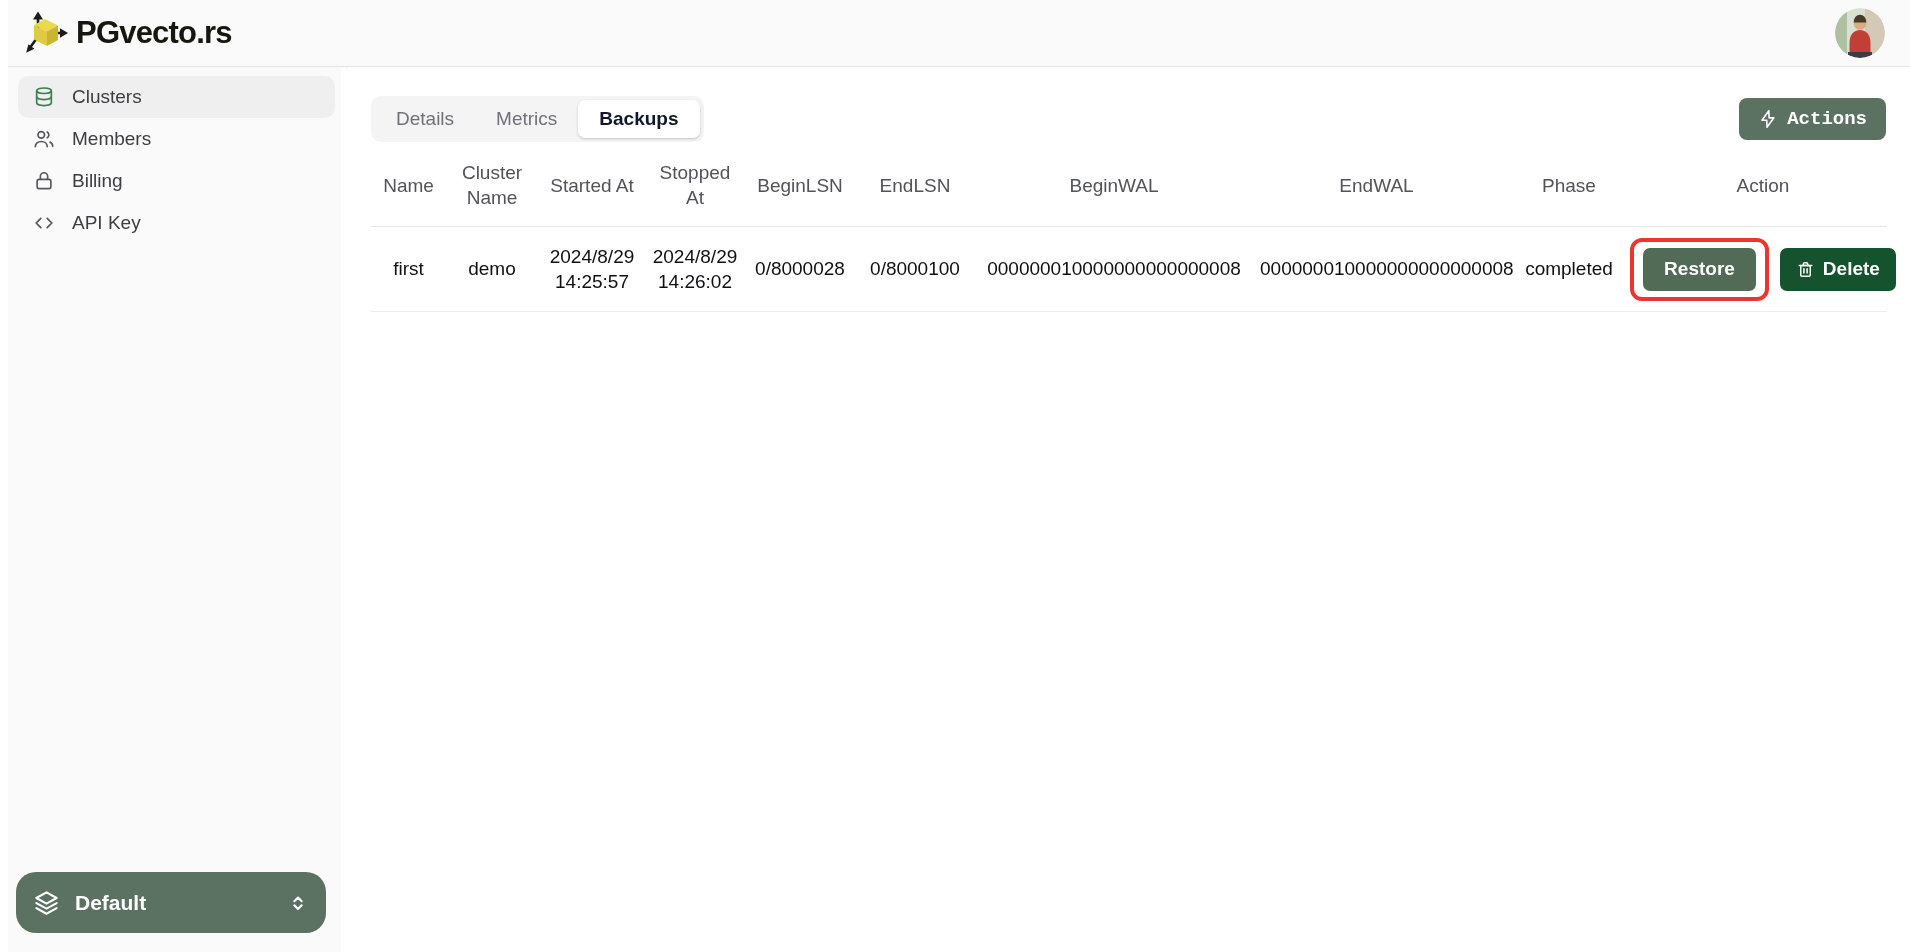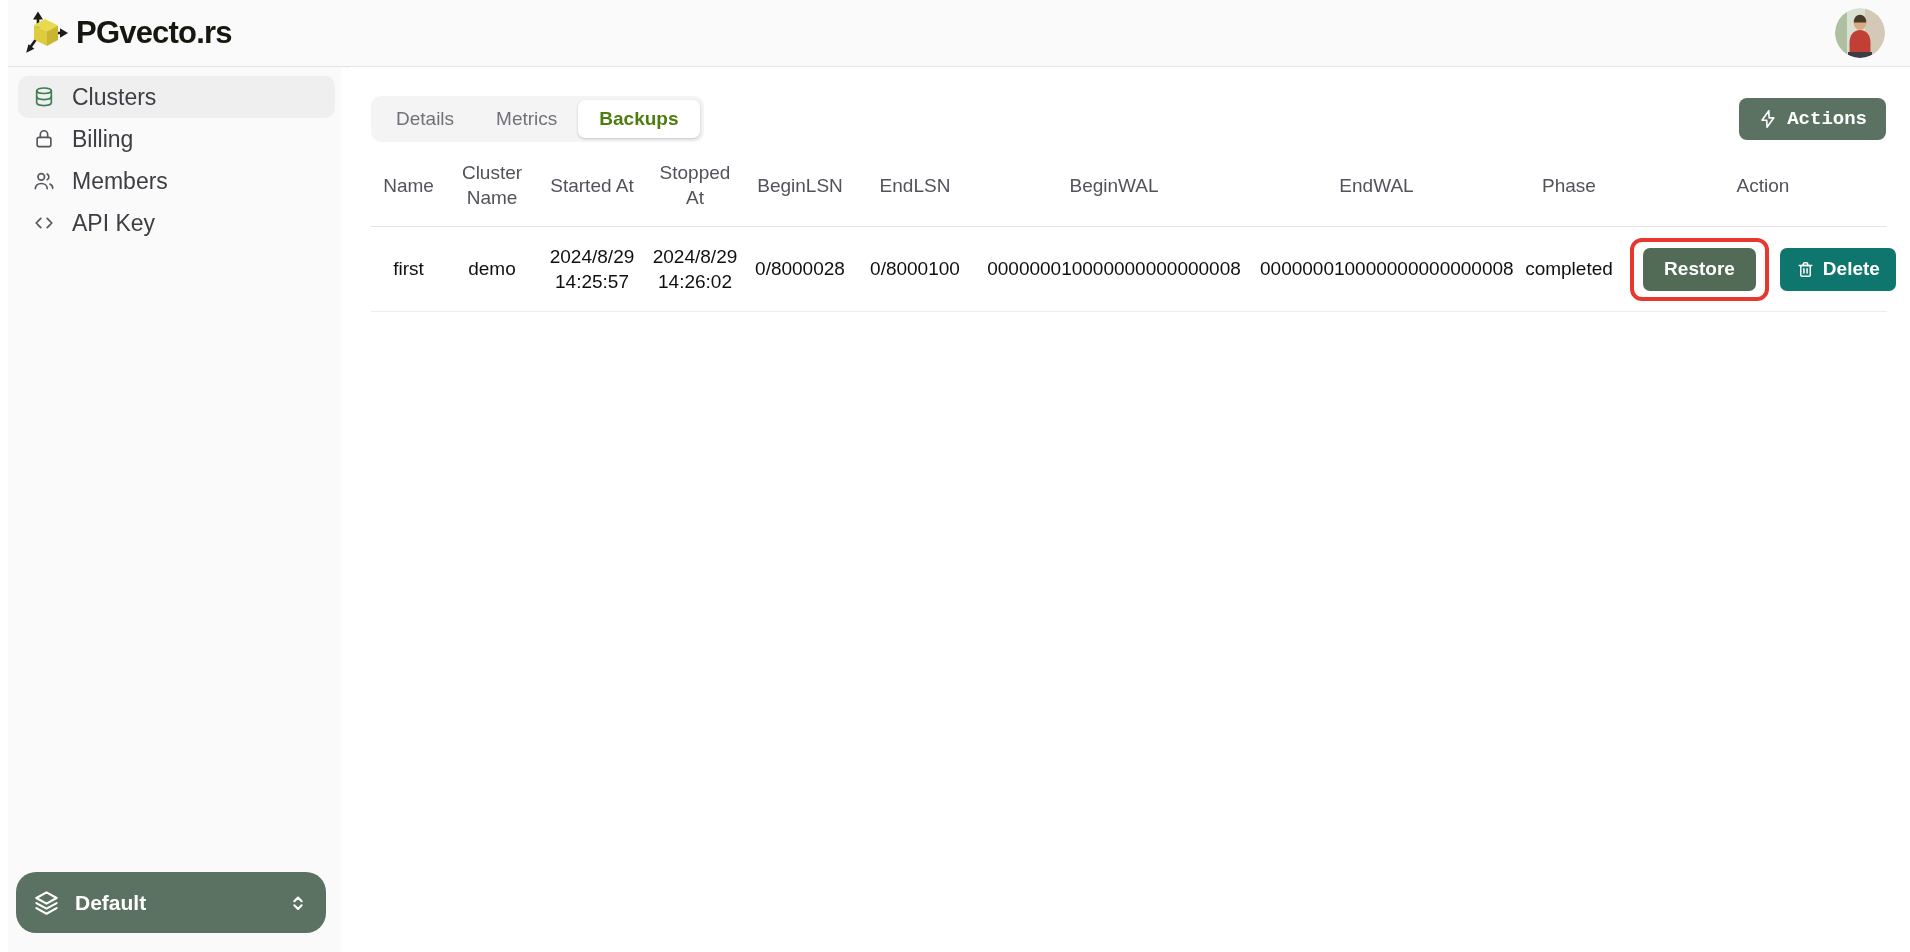--- a/index.html
+++ b/index.html
@@ -4,48 +4,48 @@
 <style>
   html,body{margin:0;padding:0;background:#ffffff;font-family:"Liberation Sans",sans-serif;color:#18181b;}
   .app{position:relative;width:1910px;height:952px;overflow:hidden;background:#ffffff;}
 
   
   .sidebar{position:absolute;left:8px;top:0;width:340px;height:952px;background:#fafafa;border-right:1px solid #e5e5e8;box-sizing:border-box;}
   .sidebar-header{height:67px;border-bottom:1px solid #e5e5e8;display:flex;align-items:center;padding-left:16px;box-sizing:border-box;}
   .logo{display:flex;align-items:center;gap:6px;}
   .logo-text{font-size:31px;font-weight:800;color:#17170f;letter-spacing:-0.8px;}
   .nav{padding:9px 12px 0 10px;}
-  .nav-item{display:flex;align-items:center;gap:17px;height:42px;padding:0 15px;border-radius:10px;font-size:23px;color:#3d3d44;cursor:pointer;box-sizing:border-box;}
+  .nav-item{display:flex;align-items:center;gap:17px;height:42px;padding:0 15px;border-radius:10px;font-size:19px;color:#3d3d44;cursor:pointer;box-sizing:border-box;}
   .nav-item.active{background:#efeff0;}
   .nav-icon{width:22px;height:22px;display:flex;align-items:center;justify-content:center;}
   .workspace{position:absolute;left:8px;bottom:19px;width:310px;height:61px;background:#5b7262;border-radius:20px;display:flex;align-items:center;padding:0 17px;box-sizing:border-box;color:#ffffff;cursor:pointer;}
   .workspace-label{flex:1;margin-left:15px;font-size:21px;font-weight:600;}
 
   
   .header{position:absolute;left:341px;top:0;right:0;height:67px;background:#fafafa;border-bottom:1px solid #e5e5e8;box-sizing:border-box;display:flex;align-items:center;justify-content:flex-end;padding-right:25px;}
   .avatar{width:50px;height:50px;border-radius:50%;overflow:hidden;cursor:pointer;flex:0 0 auto;}
 
   
   .main{position:absolute;left:341px;top:68px;right:0;bottom:0;background:#ffffff;padding:28px 24px 0 30px;box-sizing:border-box;}
   .toolbar{display:flex;align-items:center;justify-content:space-between;}
   .tabs{display:inline-flex;align-items:center;background:#f4f4f5;border-radius:10px;padding:4px;height:46px;box-sizing:border-box;}
   .tab{padding:0 21px;height:38px;display:flex;align-items:center;font-size:19px;color:#70707a;border-radius:7px;cursor:pointer;white-space:nowrap;}
-  .tab.active{background:#ffffff;color:#4d7c0f;font-weight:700;box-shadow:0 1px 3px rgba(0,0,0,0.13),0 1px 2px rgba(0,0,0,0.08);}
+  .tab.active{background:#ffffff;color:#0f172a;font-weight:700;box-shadow:0 1px 3px rgba(0,0,0,0.13),0 1px 2px rgba(0,0,0,0.08);}
   .actions-btn{display:flex;align-items:center;gap:9px;background:#5b7262;color:#ffffff;font-size:19px;font-weight:600;height:42px;padding:0 19px;border-radius:8px;border:none;cursor:pointer;font-family:Liberation Mono, monospace;}
 
   
   .table-wrap{margin-top:8px;}
   table{width:100%;border-collapse:collapse;table-layout:fixed;}
   th{font-size:19px;font-weight:400;color:#52525b;text-align:center;padding:10px 6px 16px;line-height:1.32;border-bottom:1px solid #e4e4e7;vertical-align:middle;}
   td{font-size:19px;color:#101014;text-align:center;padding:0 6px;height:84px;border-bottom:1px solid #ededf0;vertical-align:middle;line-height:1.35;}
   .two-line span{display:block;}
   .action-cell{display:flex;align-items:center;justify-content:center;gap:11px;}
   .restore-highlight{border:4px solid #e8372e;padding:6px 9px;border-radius:12px;display:inline-flex;}
   .btn-restore{background:#516b57;color:#ffffff;font-size:19px;font-weight:600;height:43px;padding:0 21px;border-radius:7px;border:none;cursor:pointer;font-family:inherit;}
-  .btn-delete{background:#0f766e;color:#ffffff;font-size:19px;font-weight:600;height:43px;padding:0 16px;border-radius:7px;border:none;cursor:pointer;display:flex;align-items:center;gap:8px;font-family:inherit;}
+  .btn-delete{background:#14532d;color:#ffffff;font-size:19px;font-weight:600;height:43px;padding:0 16px;border-radius:7px;border:none;cursor:pointer;display:flex;align-items:center;gap:8px;font-family:inherit;}
   svg{display:block;}
 </style>
 </head>
 <body>
 
 <div class="app">
 
   <aside class="sidebar">
     <div class="sidebar-header">
       <div class="logo">
@@ -74,37 +74,37 @@
           <svg width="22" height="22" viewBox="0 0 24 24" fill="none" stroke="#3e7d4e" stroke-width="1.8" stroke-linecap="round">
             <ellipse cx="12" cy="5.2" rx="8" ry="3"></ellipse>
             <path d="M4 5.2v6.6c0 1.66 3.58 3 8 3s8-1.34 8-3V5.2"></path>
             <path d="M4 11.8v6.6c0 1.66 3.58 3 8 3s8-1.34 8-3v-6.6"></path>
           </svg>
         </span>
         <span>Clusters</span>
       </div>
       <div class="nav-item">
         <span class="nav-icon">
-          <svg width="22" height="22" viewBox="0 0 24 24" fill="none" stroke="#56565e" stroke-width="1.8" stroke-linecap="round">
-            <rect x="4.5" y="10.3" width="15" height="10" rx="2.2"></rect>
-            <path d="M8 10.3V7a4 4 0 018 0v3.3"></path>
-          </svg>
-        </span>
-        <span>Billing</span>
-      </div>
-      <div class="nav-item">
-        <span class="nav-icon">
           <svg width="22" height="22" viewBox="0 0 24 24" fill="none" stroke="#56565e" stroke-width="1.8" stroke-linecap="round" stroke-linejoin="round">
             <circle cx="9" cy="7.5" r="3.6"></circle>
             <path d="M2.5 20.5c0-3.6 2.9-5.8 6.5-5.8s6.5 2.2 6.5 5.8"></path>
             <path d="M15.5 4.4a3.6 3.6 0 010 6.2"></path>
             <path d="M18.5 15.4c1.9.9 3 2.6 3 4.6"></path>
           </svg>
         </span>
         <span>Members</span>
+      </div>
+      <div class="nav-item">
+        <span class="nav-icon">
+          <svg width="22" height="22" viewBox="0 0 24 24" fill="none" stroke="#56565e" stroke-width="1.8" stroke-linecap="round">
+            <rect x="4.5" y="10.3" width="15" height="10" rx="2.2"></rect>
+            <path d="M8 10.3V7a4 4 0 018 0v3.3"></path>
+          </svg>
+        </span>
+        <span>Billing</span>
       </div>
       <div class="nav-item">
         <span class="nav-icon">
           <svg width="22" height="22" viewBox="0 0 24 24" fill="none" stroke="#56565e" stroke-width="1.9" stroke-linecap="round" stroke-linejoin="round">
             <polyline points="8.5,7 3.5,12 8.5,17"></polyline>
             <polyline points="15.5,7 20.5,12 15.5,17"></polyline>
           </svg>
         </span>
         <span>API Key</span>
       </div>

